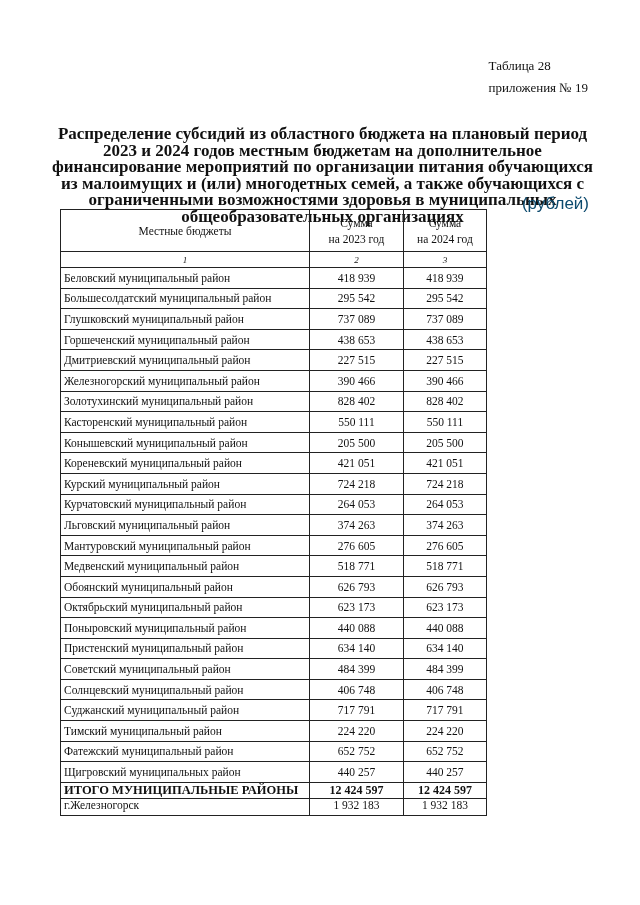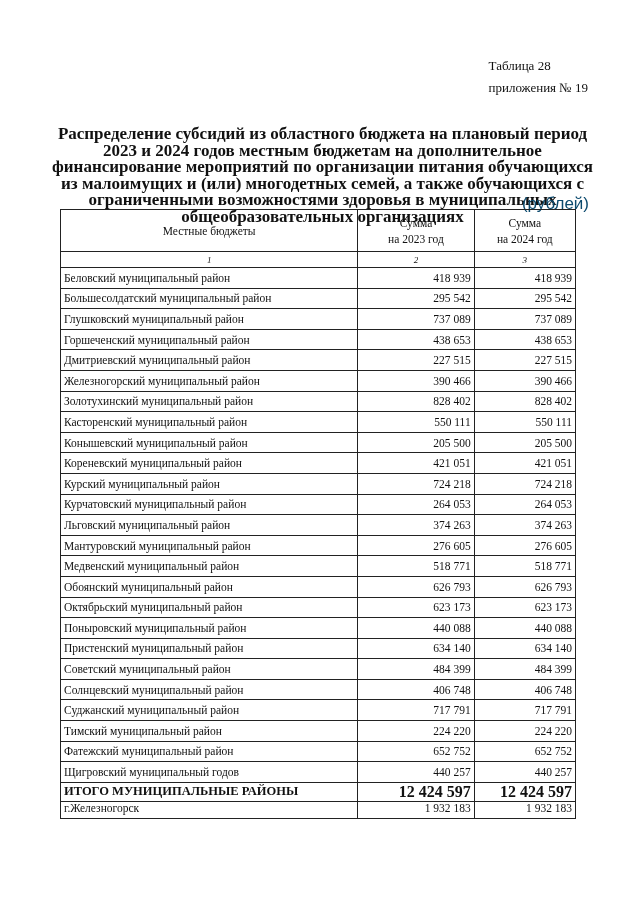--- a/index.html
+++ b/index.html
@@ -2,31 +2,31 @@
 <html><head>
 <meta charset="utf-8">
 <style>
   html, body { margin:0; padding:0; background:#ffffff; }
   body { width:640px; height:905px; position:relative; overflow:hidden;
          font-family:"Liberation Serif", serif; color:#111; }
   .tbl-label { position:absolute; right:52px; top:55px; font-size:13px; line-height:22px; text-align:left; }
   .title { position:absolute; left:50px; width:545px; top:126px; font-size:17px; font-weight:bold;
            text-align:center; line-height:16.5px; }
   .units { position:absolute; right:51px; top:194px; font-size:17px; font-family:"Liberation Sans", sans-serif; color:#0c4a6e; }
-  table { position:absolute; left:60px; top:209px; width:516px; border-collapse:collapse; font-size:11.5px; }
+  table { position:absolute; left:60px; top:209px; width:427px; border-collapse:collapse; font-size:11.5px; }
   td, th { border:1px solid #222; padding:0 3px; }
   th { font-weight:normal; height:41px; font-size:11.5px; line-height:16px; }
   .c1 { width:300px; }
   .c2 { width:114px; }
   .c3 { width:98px; }
   .numrow td { height:15px; text-align:center; font-style:italic; font-size:9px; }
   .datarow td { height:19.6px; }
   .name { text-align:left; }
-  .val { text-align:right; }
-  .bold td { font-weight:bold; font-size:16px; height:12px; }
+  .val { text-align:center; }
+  .bold td { font-weight:bold; font-size:12px; height:12px; }
   .last td { height:16px; vertical-align:top;margin-left:16px; }
   .total-name { font-size:12.5px !important; }
 </style>
 </head>
 <body>
 
 <div class="tbl-label">
   <div>Таблица 28</div>
   <div>приложения № 19</div>
 </div>
@@ -169,21 +169,21 @@
         <td class="name">Тимский муниципальный район</td>
         <td class="val">224 220</td>
         <td class="val">224 220</td>
       </tr>
       <tr class="datarow">
         <td class="name">Фатежский муниципальный район</td>
         <td class="val">652 752</td>
         <td class="val">652 752</td>
       </tr>
       <tr class="datarow">
-        <td class="name">Щигровский муниципальный годов</td>
+        <td class="name">Щигровский муниципальных район</td>
         <td class="val">440 257</td>
         <td class="val">440 257</td>
       </tr>
       <tr class="bold">
         <td class="name total-name">ИТОГО МУНИЦИПАЛЬНЫЕ РАЙОНЫ</td>
         <td class="val">12 424 597</td>
         <td class="val">12 424 597</td>
       </tr>
       <tr class="last">
         <td class="name">г.Железногорск</td>

